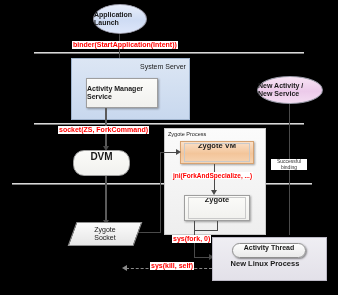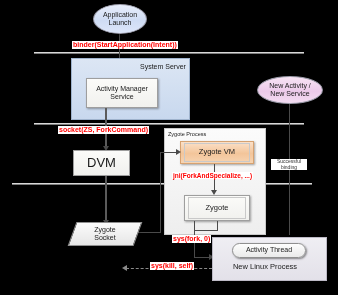--- a/index.html
+++ b/index.html
@@ -14,25 +14,26 @@
     background: #000000;
     font-family: "Liberation Sans", sans-serif;
     overflow: hidden;
   }
 
   
   .node {
     position: absolute;
     box-sizing: border-box;
     display: flex;
-    align-items: center;
+    align-items: flex-start;
     justify-content: center;
     text-align: center;
     line-height: 1.15;
     color: #1a1a1a;
+    font-weight: bold;
   }
 
   
   .pill {
     border-radius: 50% / 50%;
     border: 1px solid #9a9aa8;
     box-shadow: 1px 1px 2px rgba(0,0,0,0.45);
   }
   .pill-blue {
     background: linear-gradient(to bottom, #e8eefb 0%, #cfdcf4 55%, #dde6fa 100%);
@@ -200,21 +201,21 @@
     <span>New Service</span>
   </div>
 
   <div class="vline" style="left:289px; top:104px; height:131px;"></div>
 
   <div class="annot" style="left:271px; top:159px; width:36px; font-size:5px; flex-direction:column;">
     <div>Successful</div>
     <div>binding</div>
   </div>
 
-  <div class="node box" style="left:73px; top:150px; width:57px; height:26px; font-size:13px;">
+  <div class="node box" style="left:73px; top:150px; width:57px; height:26px; font-size:10px;border-radius:11px;">
     <span>DVM</span>
   </div>
 
   <div class="vline thick" style="left:105px; top:176px; height:46px;"></div>
   <div class="arrowhead arrow-down" style="left:103px; top:220px;"></div>
 
   <div class="panel panel-zygoteproc" style="position:absolute; left:164px; top:128px; width:100px; height:105px;"></div>
   <div class="panel-title" style="left:168px; top:131px; font-size:5.5px;">Zygote Process</div>
 
   <div class="node box-orange" style="left:180px; top:141px; width:74px; height:23px; font-size:7.5px;">

